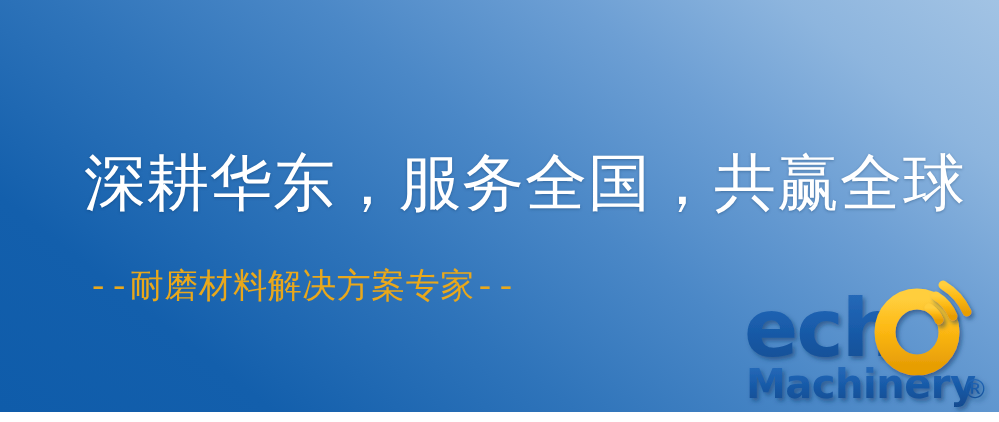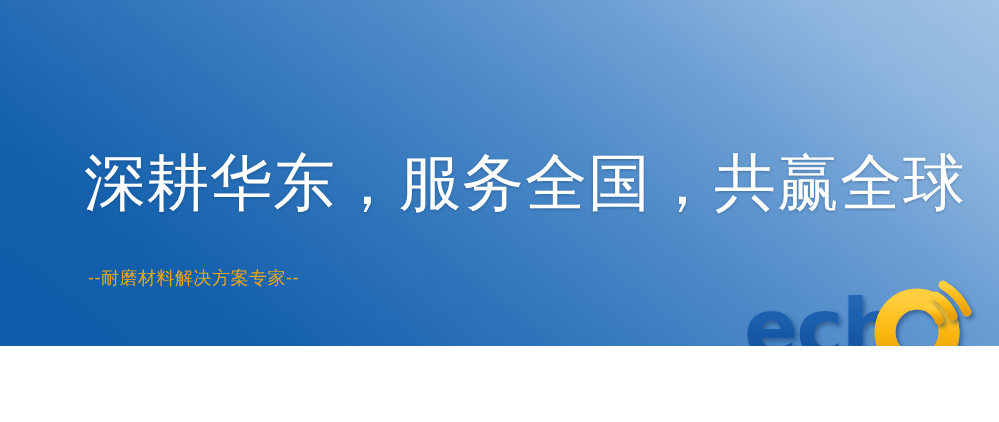--- a/index.html
+++ b/index.html
@@ -7,21 +7,21 @@
     padding: 0;
     background: #ffffff;
   }
   body {
     font-family: "Liberation Sans", sans-serif;
   }
 
   .banner {
     position: relative;
     width: 999px;
-    height: 346px;
+    height: 412px;
     overflow: hidden;
     
     background: linear-gradient(38deg,
         #0f5caa 0%,
         #135fac 18%,
         #2f74ba 38%,
         #4b88c7 55%,
         #6d9fd4 72%,
         #8db5de 86%,
         #a2c3e4 100%);
@@ -39,22 +39,22 @@
     white-space: nowrap;
     letter-spacing: 1px;
     text-shadow: 0 1px 3px rgba(10, 45, 85, 0.35);
   }
 
   
   .subtitle {
     position: absolute;
     left: 88px;
     top: 268px;
-    font-family: Liberation Sans, sans-serif;
-    font-size: 18px;
+    font-family: Liberation Mono, monospace;
+    font-size: 34px;
     line-height: 1.2;
     color: #e9a81b;
     white-space: nowrap;
     letter-spacing: 0.5px;
   }
 
   
   .logo {
     position: absolute;
     left: 740px;

